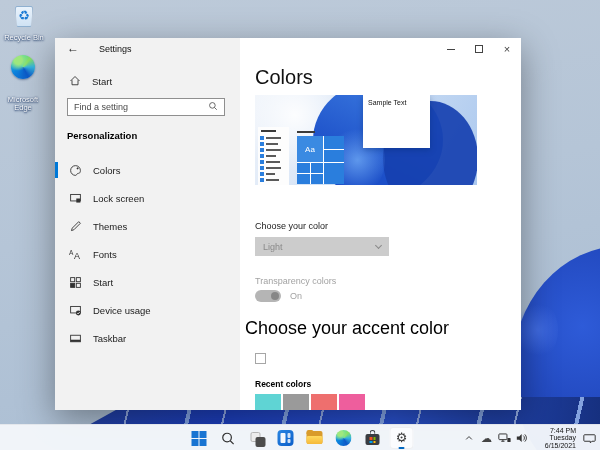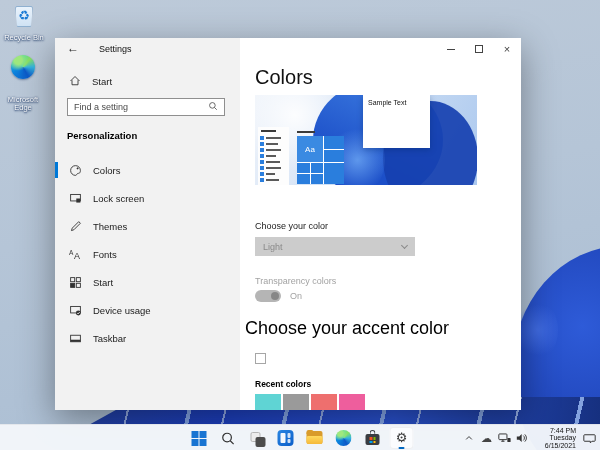--- a/index.html
+++ b/index.html
@@ -79,21 +79,21 @@
   .mp-ln { height:2px; background:#5a5a5a; }
   .ms-title { position:absolute; left:42px; top:36px; width:18px; height:2px; background:#3a3a3a; }
   .mini-start { position:absolute; left:42px; top:41px; width:47px; height:48px; background:#fff; }
   .ms-tile { position:absolute; background:#2a7edd; }
   .ms-big { left:0; top:0; width:26px; height:26px; background:#3a8ae2; color:#fff; font-size:8px;
     display:flex; align-items:center; justify-content:center; }
   .sample-card { position:absolute; left:108px; top:0; width:67px; height:53px; background:#fff;
     box-shadow:0 2px 6px rgba(0,40,100,.35); padding:4px 0 0 5px; font-size:7px; color:#111; }
 
   .field-label { position:absolute; left:200px; font-size:9px; color:#222; }
-  .dropdown { position:absolute; left:200px; top:199px; width:160px; height:19px; background:#cccccc;
+  .dropdown { position:absolute; left:200px; top:199px; width:134px; height:19px; background:#cccccc;
     display:flex; align-items:center; padding:0 8px; color:#8a8a8a; font-size:9px; }
   .dd-chev { position:absolute; right:8px; top:6px; width:5px; height:5px; border-right:1px solid #8a8a8a;
     border-bottom:1px solid #8a8a8a; transform:rotate(45deg); }
   .dim { color:#a3a3a3; }
   .toggle-row { position:absolute; left:200px; top:252px; display:flex; align-items:center; gap:9px; }
   .toggle { width:26px; height:12px; border-radius:6px; background:#b5b5b5; position:relative; }
   .toggle .knob { position:absolute; right:2px; top:2px; width:8px; height:8px; border-radius:50%; background:#878787; }
   .accent-heading { position:absolute; left:190px; top:280px; font-size:18px; color:#000; }
   .checkbox-row { position:absolute; left:200px; top:315px; display:flex; align-items:center; gap:8px; }
   .checkbox { width:11px; height:11px; border:1px solid #a6a6a6; background:#fff; }

